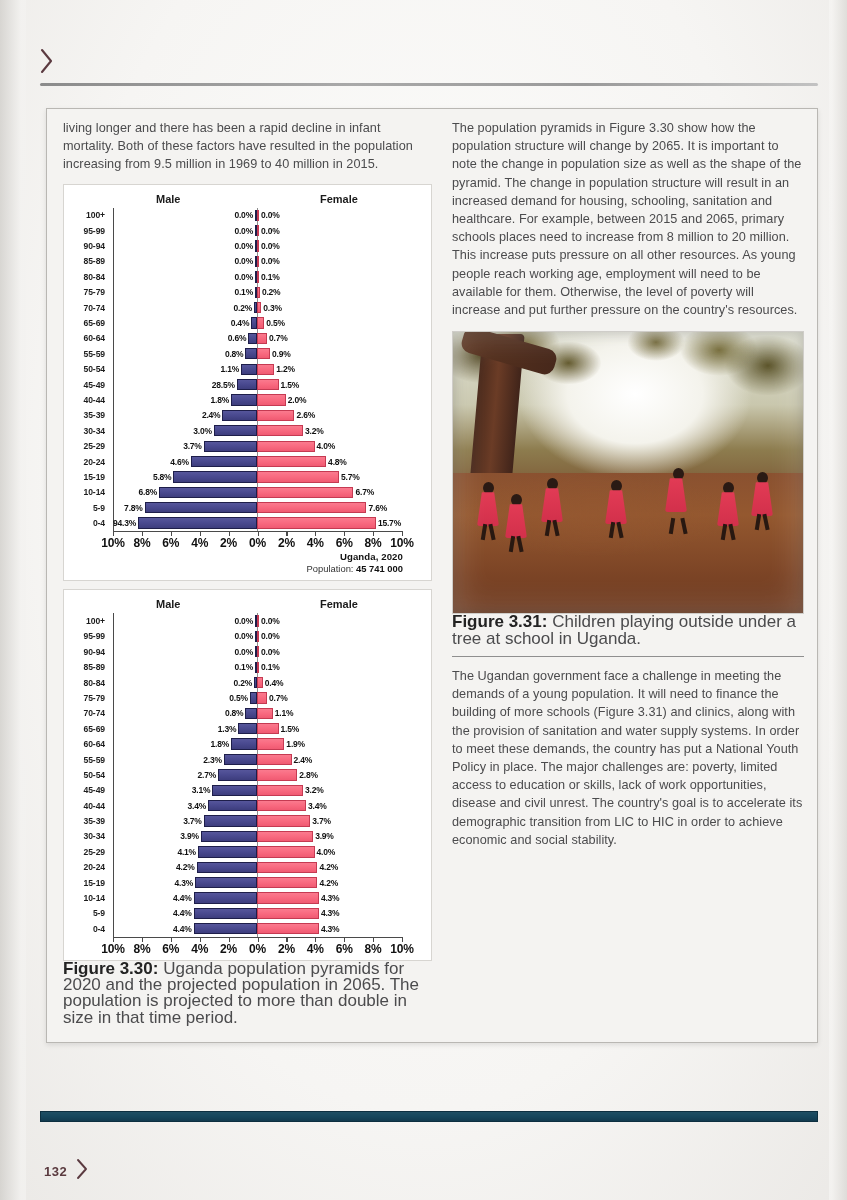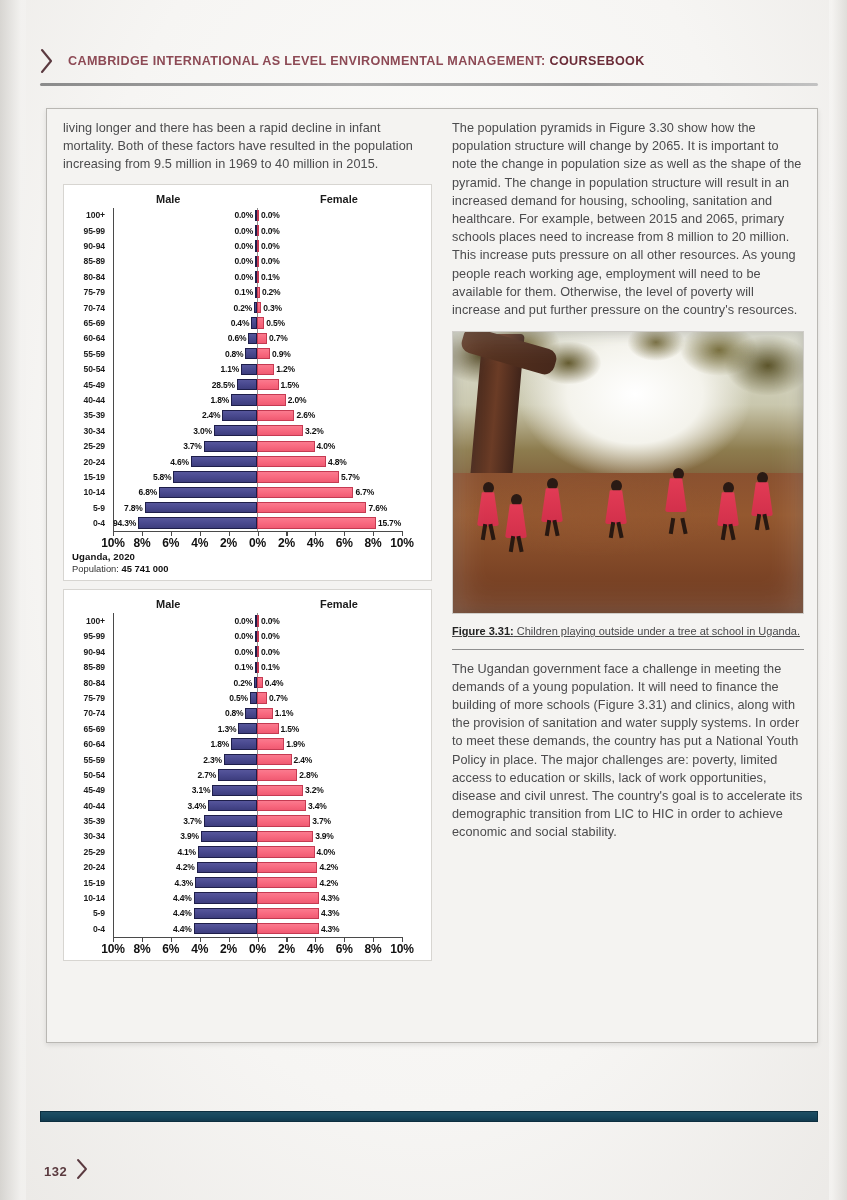--- a/index.html
+++ b/index.html
@@ -159,33 +159,33 @@
   .pyr-axis-labels {
     position: relative; height: 13px; margin-left: 41px; width: 290px;
   }
   .pyr-axis-labels span {
     position: absolute; top: 1px;
     font-size: 12px; font-weight: 700; color: #111;
     transform: translateX(-50%);
     letter-spacing: -.2px;
   }
   .pyr-footer {
-    padding-right: 18px; margin-top: 3px;
+    text-align: right; padding-right: 18px; margin-top: 3px;
   }
   .pyr-footer .line1 {
     font-size: 9.6px; font-weight: 700; color:#111; letter-spacing:.1px;
   }
   .pyr-footer .line2 {
     font-size: 9.4px; color:#333; margin-top: 1.5px;
   }
   .pyr-footer .line2 b { color:#111; font-weight:700; }
 
   
   .figcaption {
-    font-size: 11px; line-height: 16.4px; color: #4b4b4d; margin-top: 9px; text-decoration: underline;
+    font-size: 17px; line-height: 16.4px; color: #4b4b4d; 
   }
   .figcaption b { color:#232323; font-weight:700; }
 
   
   .photo-frame {
     margin-top: 12px; width: 352px; height: 283px;
     position: relative; overflow: hidden;
     border: 1px solid #cfcdc9;
     background:#6b6550;
   }
@@ -273,21 +273,20 @@
 <div class="page-scan"></div>
 <div class="scan-edge-left"></div>
 <div class="scan-edge-right"></div>
 
 <div class="running-head">
   <span class="chev-head">
     <svg width="14" height="26" viewBox="0 0 14 26">
         <path d="M2 2 L11 13 L2 24" fill="none" stroke="#5b3a40" stroke-width="2.1" stroke-linecap="round" stroke-linejoin="round"></path>
       </svg>
   </span>
-  <span class="running-head-title"><span>CAMBRIDGE INTERNATIONAL AS LEVEL ENVIRONMENTAL MANAGEMENT: </span><b>COURSEBOOK</b></span>
 </div>
 <div class="head-rule"></div>
 
 <div class="continued-wrap">
 
   <div class="cols">
 
     <div class="col-left">
       <div class="bodytext">living longer and there has been a rapid decline in infant mortality. Both of these factors have resulted in the population increasing from 9.5 million in 1969 to 40 million in 2015.</div>
 
@@ -866,20 +865,21 @@
             <span style="left: 115.6px;">2%</span>
             <span style="left: 144.5px;">0%</span>
             <span style="left: 173.4px;">2%</span>
             <span style="left: 202.3px;">4%</span>
             <span style="left: 231.2px;">6%</span>
             <span style="left: 260.1px;">8%</span>
             <span style="left: 289px;">10%</span>
           </div>
       </div>
 
+      <div class="figcaption"><b>Figure 3.30:</b><span> Uganda population pyramids for 2020 and the projected population in 2065. The population is projected to more than double in size in that time period.</span></div>
     </div>
 
     <div class="col-right">
       <div class="bodytext">The population pyramids in Figure 3.30 show how the population structure will change by 2065. It is important to note the change in population size as well as the shape of the pyramid. The change in population structure will result in an increased demand for housing, schooling, sanitation and healthcare. For example, between 2015 and 2065, primary schools places need to increase from 8 million to 20 million. This increase puts pressure on all other resources. As young people reach working age, employment will need to be available for them. Otherwise, the level of poverty will increase and put further pressure on the country's resources.</div>
 
       <div class="photo-frame">
         <div class="photo-sky"></div>
         <div class="canopy"></div>
         <div class="trunk"></div>
         <div class="trunk-branch"></div>

